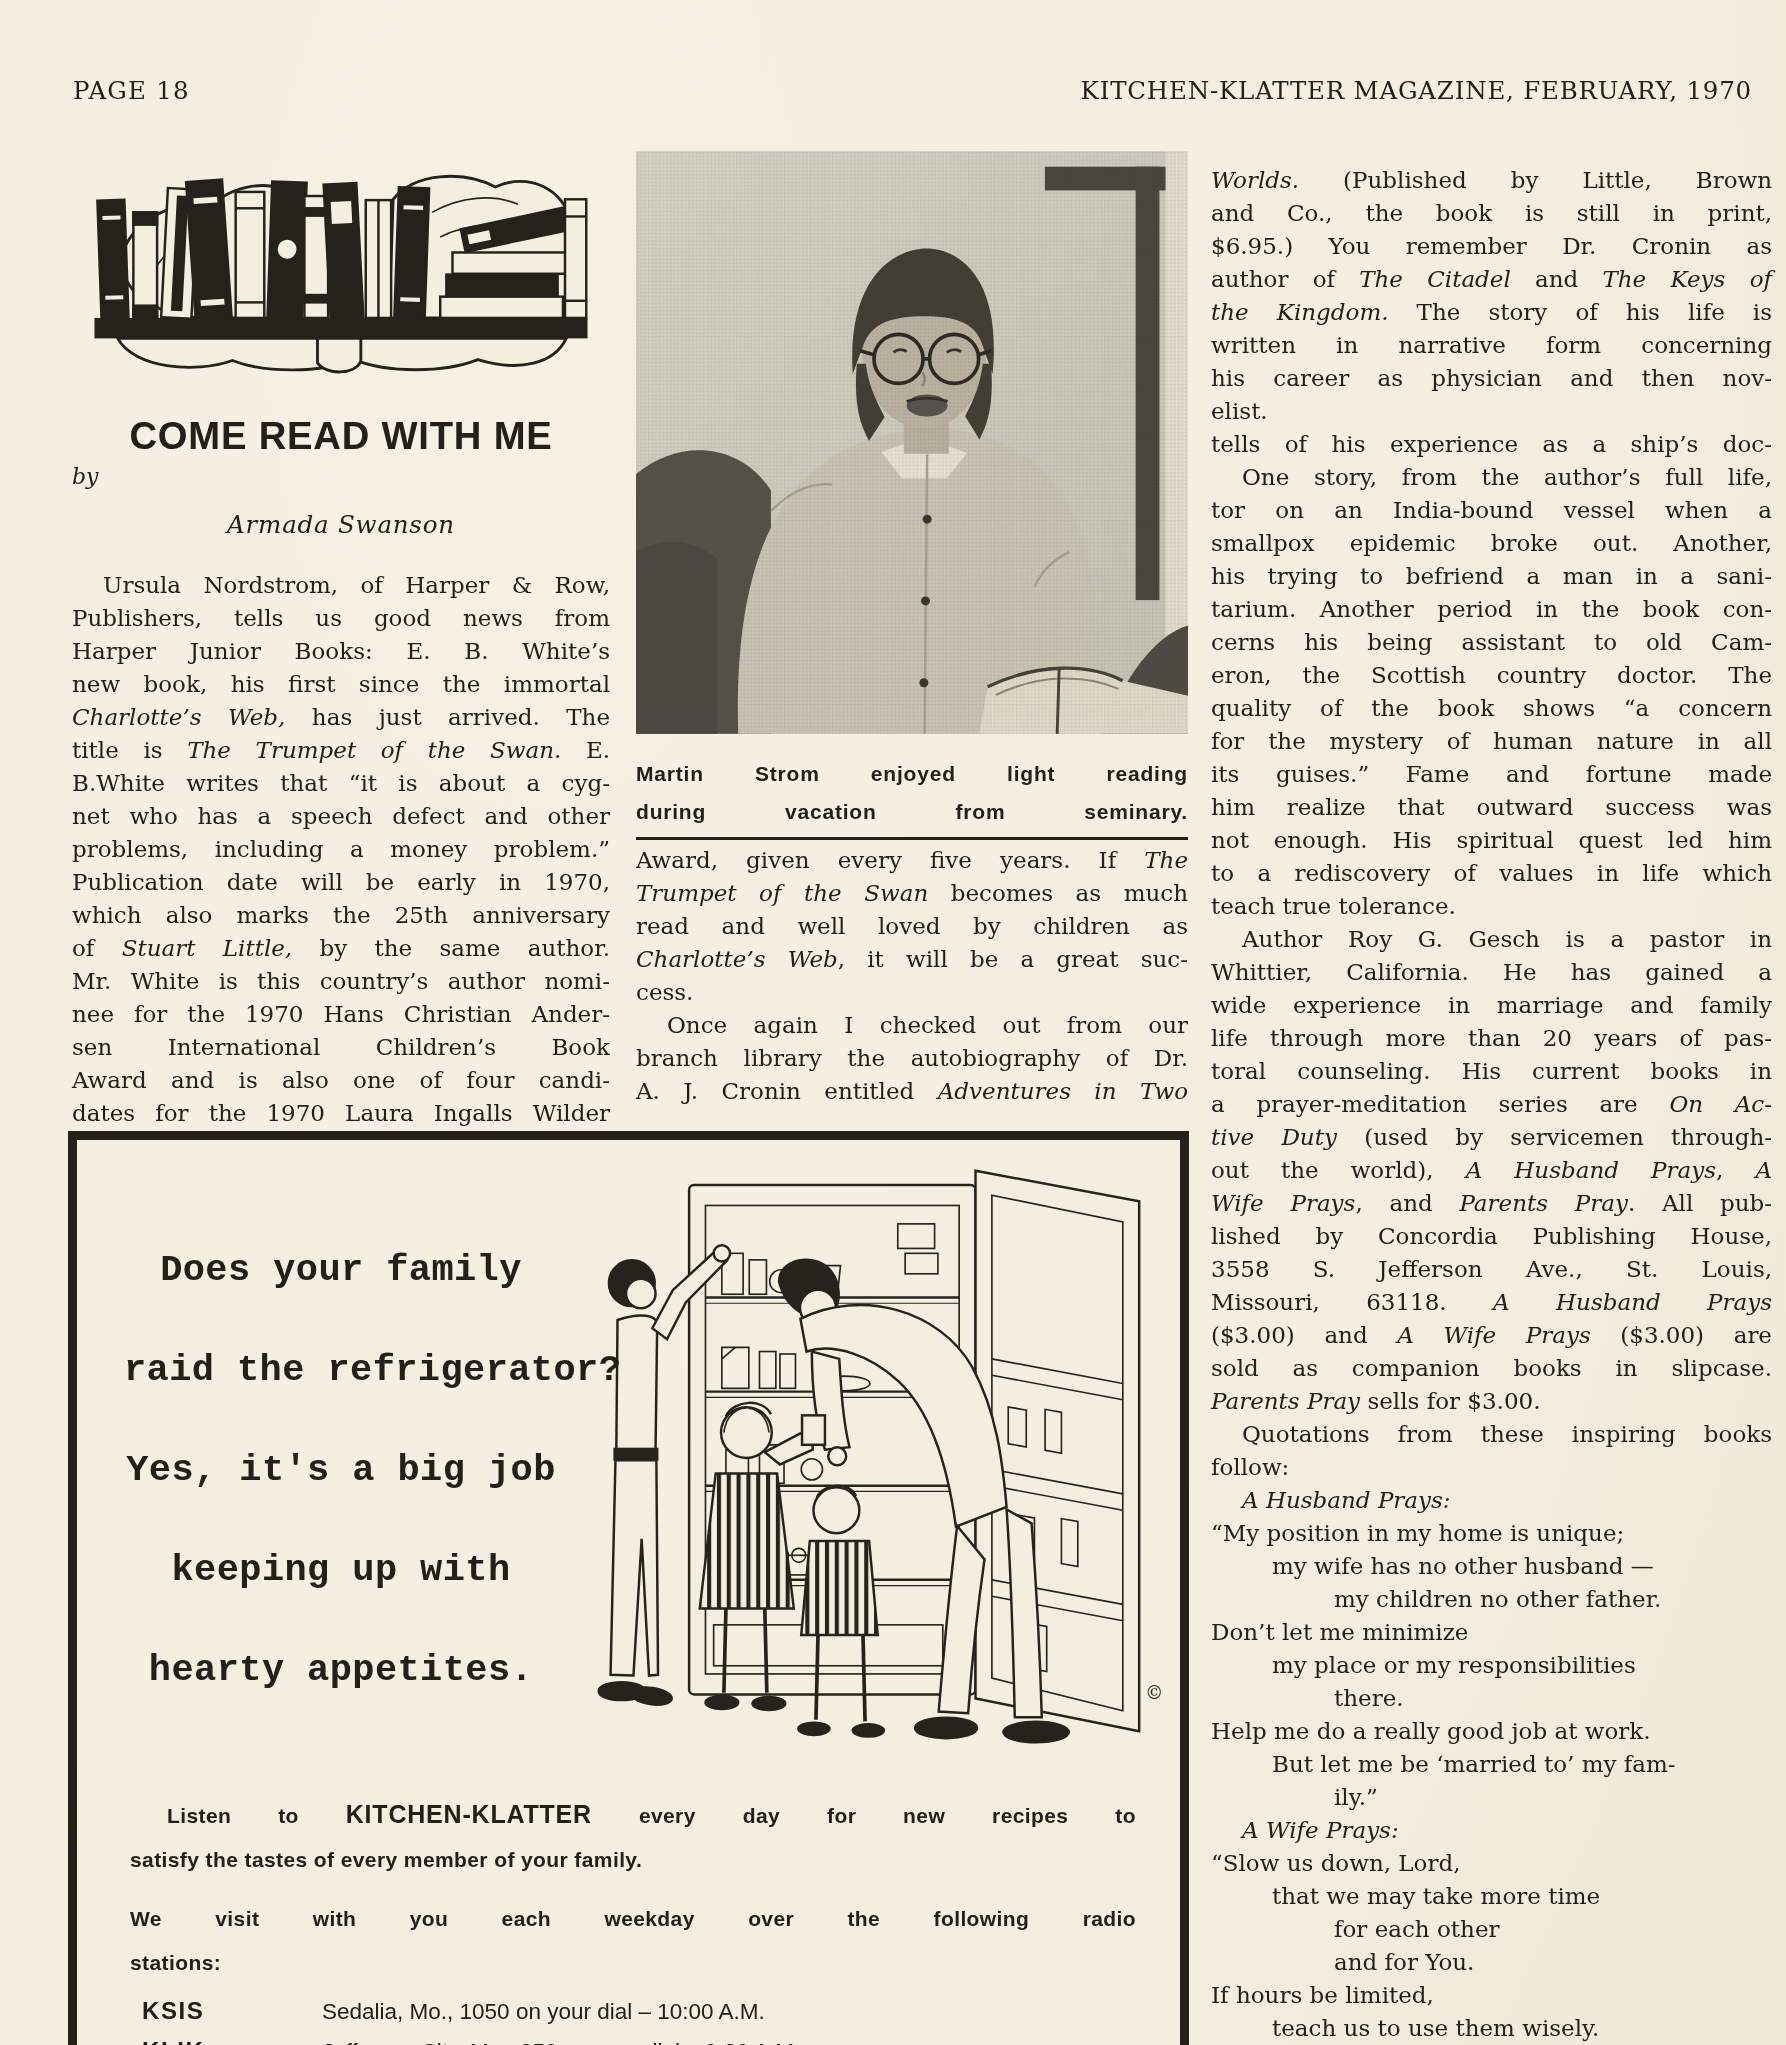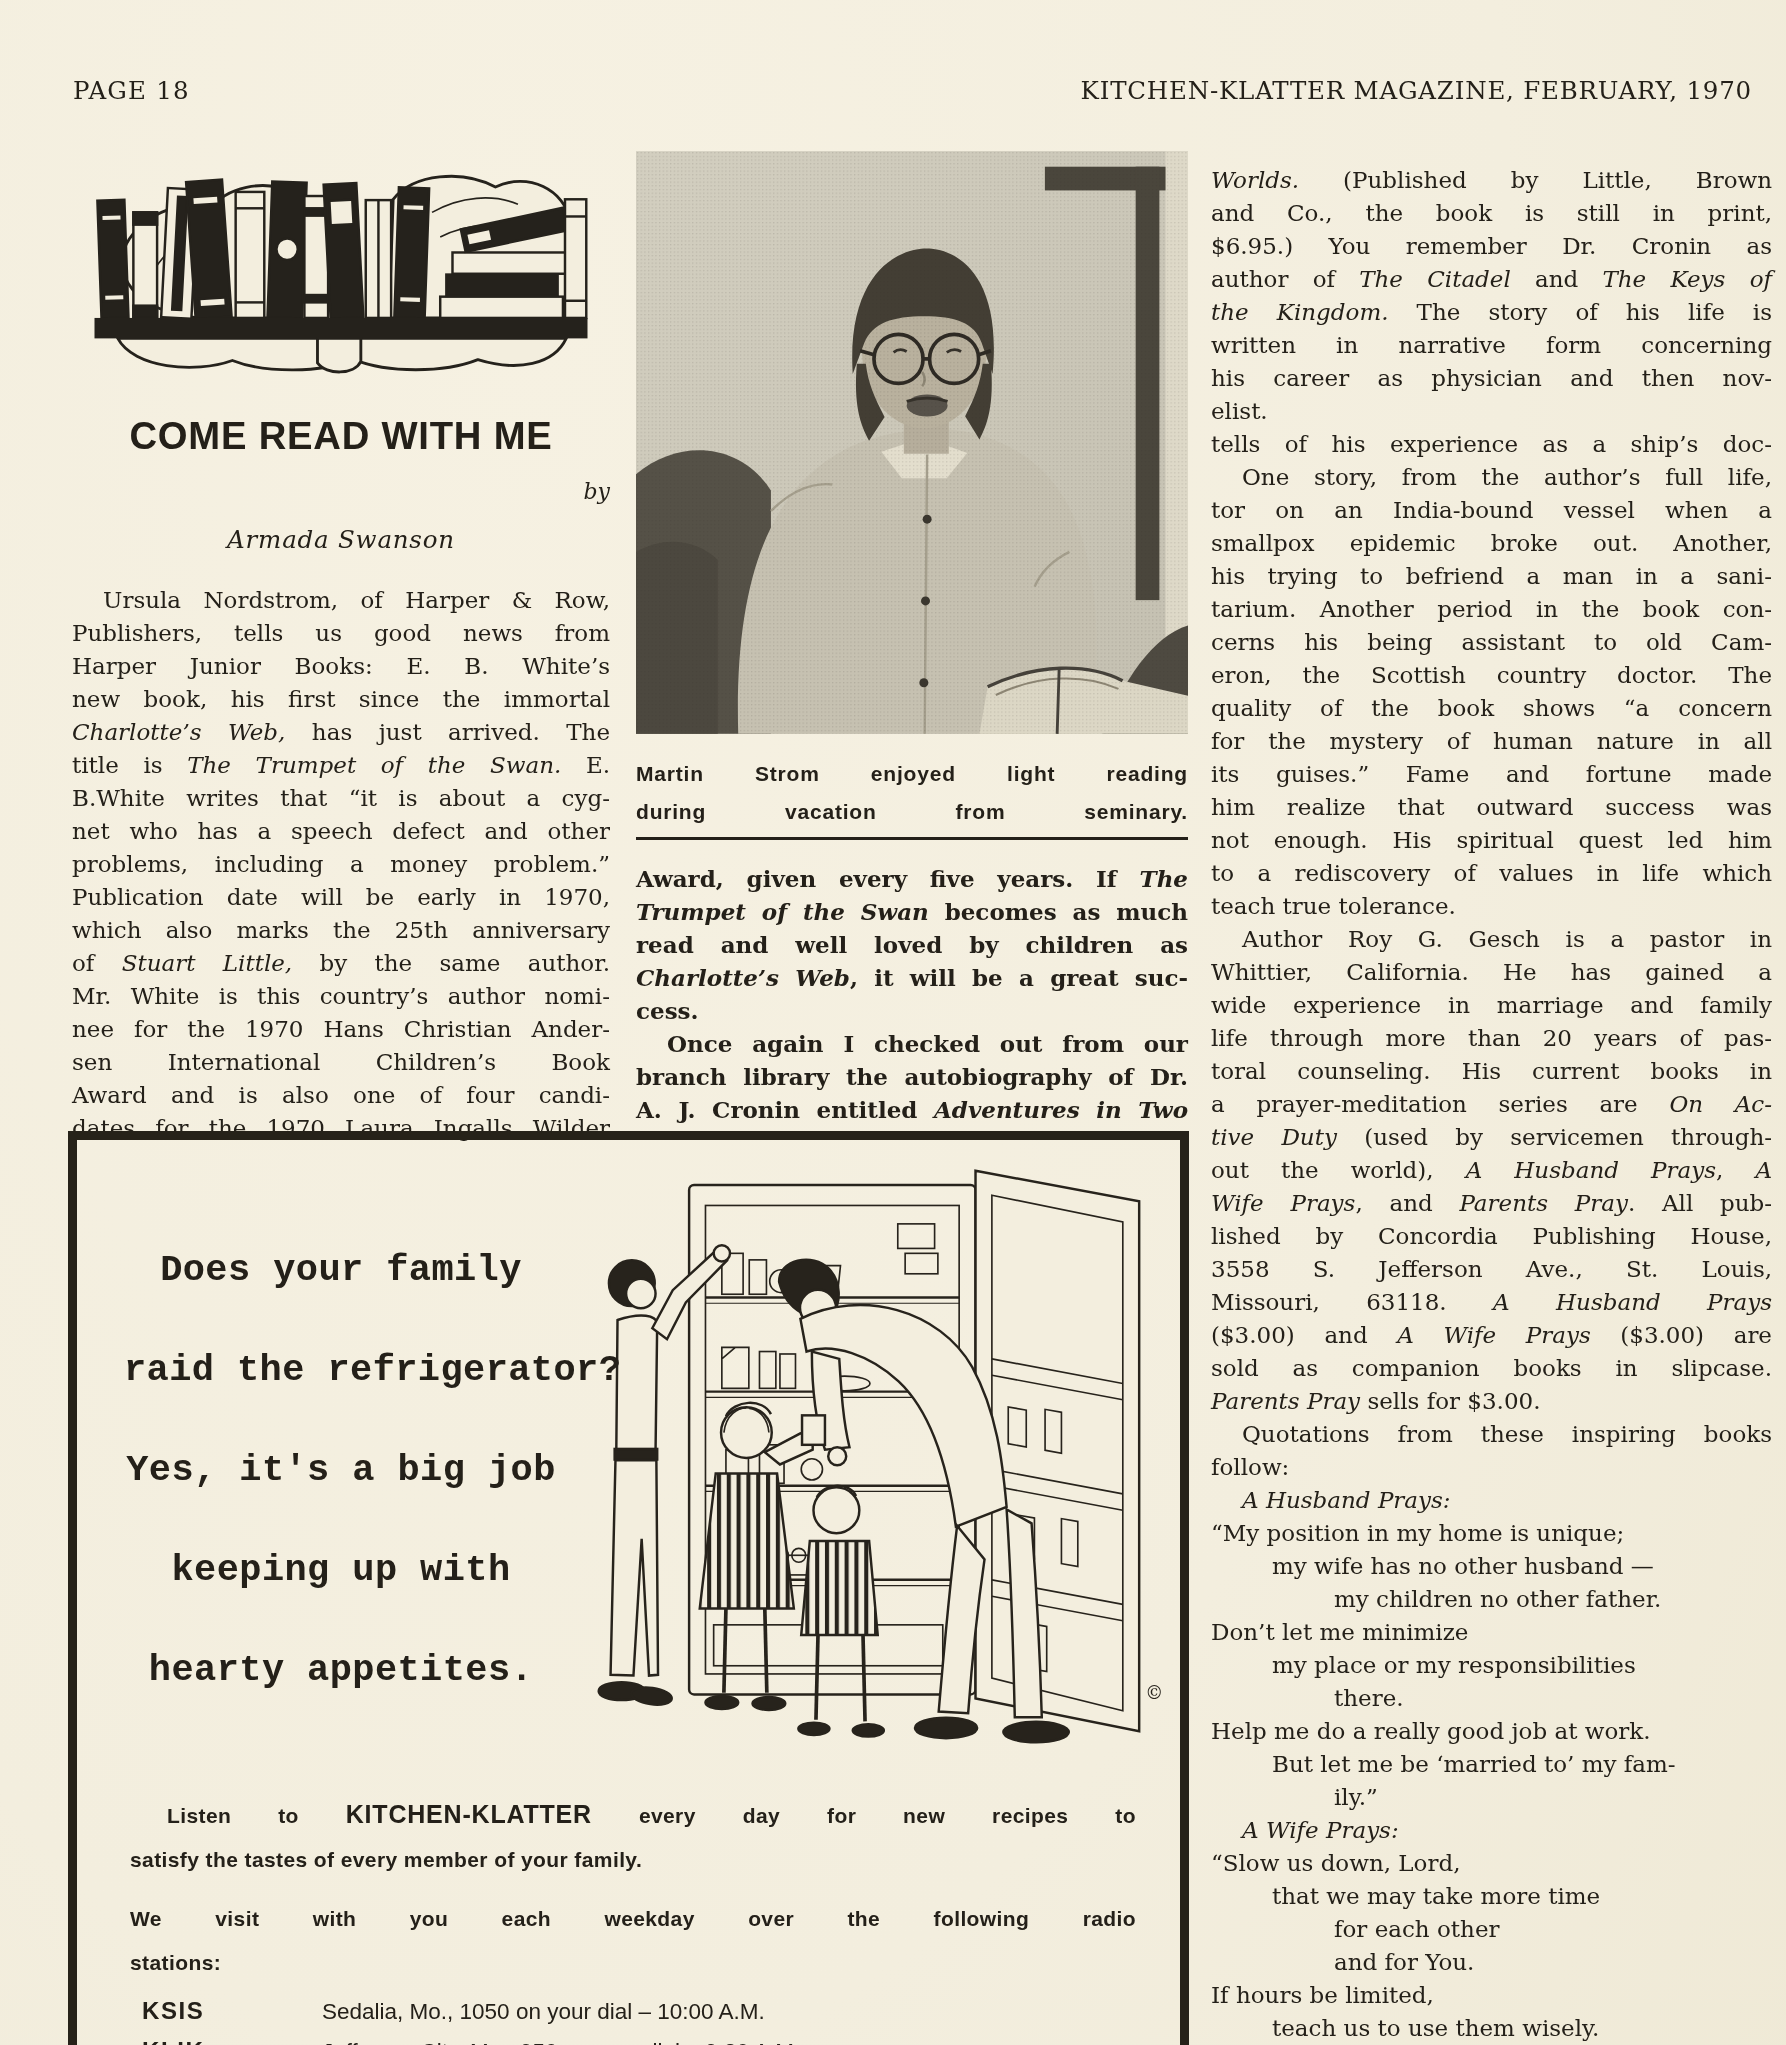--- a/index.html
+++ b/index.html
@@ -19,30 +19,30 @@
   .jl{text-align:justify;text-align-last:justify;}
   .jl.end{text-align-last:left;}
   .ind{text-indent:31px;}
   .free{text-align:left;}
   .free.i1{padding-left:61px;}
   .free.i2{padding-left:123px;}
   .free.ind{text-indent:31px;}
 
   .art-title{margin-top:39px;font-family:"Liberation Sans",sans-serif;font-weight:700;
     font-size:39px;line-height:45px;letter-spacing:0.8px;text-align:center;transform:scaleX(.98);}
-  .art-by{margin-top:21px;font-style:italic;font-size:22px;line-height:25px;text-align:right;}
+  .art-by{margin-top:6px;font-style:italic;font-size:22px;line-height:25px;text-align:left;}
   .art-author{margin-top:21px;font-style:italic;font-size:24.5px;line-height:29.5px;text-align:center;letter-spacing:0.8px;}
   .art-body{margin-top:29px;}
 
   .illus{display:block;}
   .caption{margin-top:20.5px;font-family:"Liberation Sans",sans-serif;font-weight:700;
     font-size:21px;line-height:38px;letter-spacing:0.8px;}
   .cap-line{text-align:justify;text-align-last:justify;}
   .cap-rule{height:2.9px;background:#242019;margin-top:6.5px;}
-  .col2 .art-body{margin-top:22px;font-weight:bold;}
+  .col2 .art-body{margin-top:4px;}
 
   .adbox{position:absolute;left:68px;top:1131px;width:1121px;height:1436px;
     border:9px solid #262219;border-bottom-width:14.7px;box-sizing:border-box;}
   .ad-illus{position:absolute;right:4.1px;top:6.1px;width:626px;height:614px;}
   .ad-headline{position:absolute;left:47px;top:110px;width:434px;}
   .ad-headline .hl{font-family:Liberation Mono, monospace;font-weight:700;font-size:37px;
     line-height:41px;margin-bottom:59px;text-align:center;white-space:nowrap;letter-spacing:0.4px;}
   .ad-copy{position:absolute;left:53px;top:614px;width:1006px;margin-top:38px;}
   .al{font-family:"Liberation Sans",sans-serif;font-weight:700;font-size:21px;line-height:44px;letter-spacing:0.4px;}
   .al .brand{font-size:25px;letter-spacing:0.8px;}

